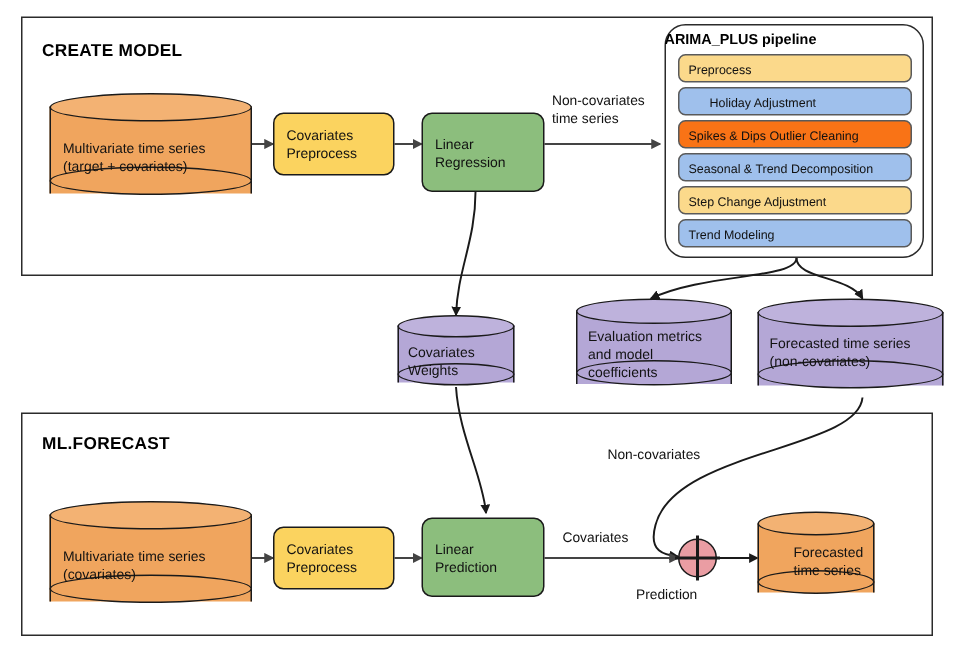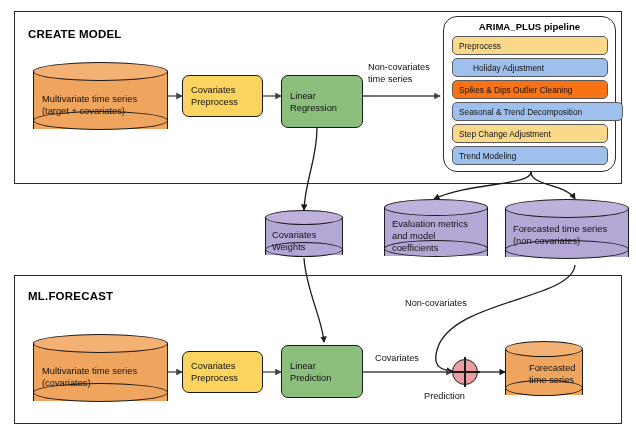--- a/index.html
+++ b/index.html
@@ -99,21 +99,21 @@
   .pipeline-group {
     position: absolute;
     border: 1.4px solid #2b2b2b;
     border-radius: 14px;
     background: #ffffff;
     box-sizing: border-box;
   }
   .pipeline-title {
     position: absolute;
     width: 100%;
-    text-align: center;
+    text-align: left;
     font-weight: bold;
     font-size: 9.6px;
     color: #000;
   }
   .pipe-step {
     position: absolute;
     border: 1px solid #5a5a5a;
     border-radius: 5px;
     box-sizing: border-box;
     display: flex;
@@ -208,21 +208,21 @@
 
   <div class="edge-label" style="left:368px; top:62px;">Non-covariates
 time series</div>
 
   <div class="pipeline-group" style="left:443px; top:16px; width:173px; height:156px;"></div>
   <div class="pipeline-title" style="left:443px; top:21px; width:173px;">ARIMA_PLUS pipeline</div>
 
   <div class="pipe-step" style="left:452px; top:36px; width:156px; height:19px; background:#FBD98B;">Preprocess</div>
   <div class="pipe-step" style="left:452px; top:58px; width:156px; height:19px; background:#9FC0EC;padding-left:20px;">Holiday Adjustment</div>
   <div class="pipe-step" style="left:452px; top:80px; width:156px; height:19px; background:#f97316;">Spikes &amp; Dips Outlier Cleaning</div>
-  <div class="pipe-step" style="left:452px; top:102px; width:171px; height:19px; background:#9FC0EC;">Seasonal &amp; Trend Decomposition</div>
+  <div class="pipe-step" style="left:452px; top:102px; width:156px; height:19px; background:#9FC0EC;">Seasonal &amp; Trend Decomposition</div>
   <div class="pipe-step" style="left:452px; top:124px; width:156px; height:19px; background:#FBD98B;">Step Change Adjustment</div>
   <div class="pipe-step" style="left:452px; top:146px; width:156px; height:19px; background:#9FC0EC;">Trend Modeling</div>
 
   <div class="cyl" style="left:265px; top:210px; width:78px; height:52px;">
     <div class="cyl-body" style="top:7px; height:38px; background:#B4A7D6;"></div>
     <div class="cyl-bottom" style="top:32px; height:15px; background:#B4A7D6;"></div>
     <div class="cyl-top" style="top:0px; height:15px; background:#BEB2DC;"></div>
     <div class="cyl-label" style="top:20px; padding-left:7px;">Covariates
 Weights</div>
   </div>

